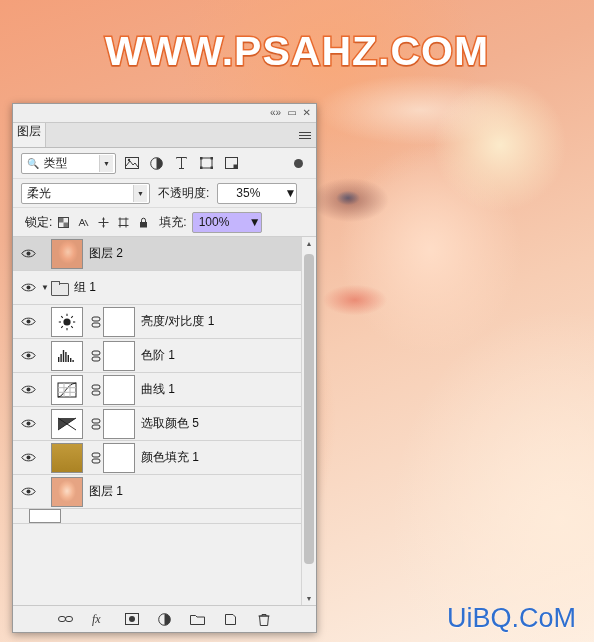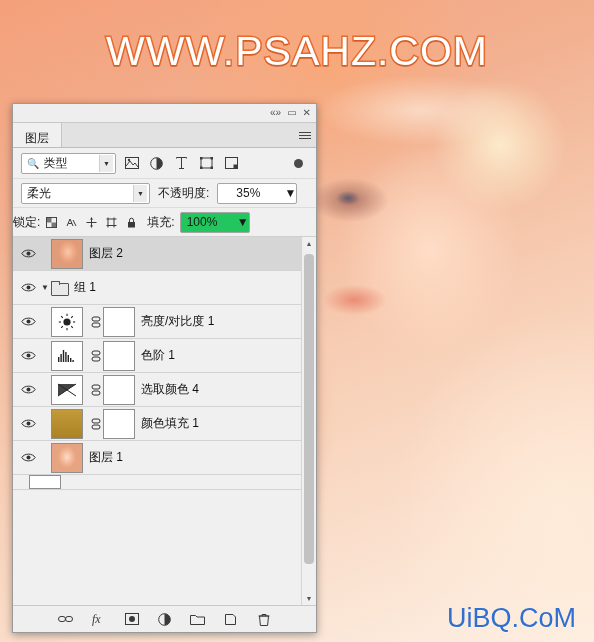--- a/index.html
+++ b/index.html
@@ -26,21 +26,21 @@
       radial-gradient(ellipse 60px 34px at 50px 200px, rgba(120,60,55,0.55) 0%, rgba(120,60,55,0) 65%),
       radial-gradient(ellipse 20px 12px at 48px 198px, rgba(60,110,160,0.85) 0%, rgba(60,110,160,0) 60%),
       radial-gradient(ellipse 46px 22px at 55px 300px, rgba(225,90,70,0.55) 0%, rgba(225,90,70,0) 70%),
       radial-gradient(ellipse 95px 95px at 200px 145px, rgba(252,237,205,0.95) 0%, rgba(252,237,205,0) 70%),
       radial-gradient(ellipse 150px 50px at 120px 110px, rgba(255,250,240,0.55) 0%, rgba(255,250,240,0) 70%);
   }
   
   .wm-top{
     position:absolute;left:0;top:28px;width:594px;text-align:center;
     font-family:"Liberation Sans",sans-serif;
-    font-weight:normal;font-size:41px;letter-spacing:1px;
+    font-weight:bold;font-size:41px;letter-spacing:1px;
     color:#ffffff;
     -webkit-text-stroke:3px #e86a2e;
     paint-order:stroke fill;
     text-shadow:0 2px 0 rgba(180,70,20,0.35);
     pointer-events:none;
   }
   .wm-bottom{
     position:absolute;right:18px;bottom:8px;
     font-weight:normal;font-size:27px;color:#2f6fd0;
     text-shadow:0 1px 1px rgba(255,255,255,0.6);
@@ -60,21 +60,21 @@
     display:flex;align-items:center;justify-content:flex-end;gap:6px;
     padding-right:5px;color:#555;font-size:10px;
   }
   .tb-btn{cursor:default;line-height:10px;}
   .tabrow{
     height:24px;background:#e2e2e2;border-bottom:1px solid #bcbcbc;
     display:flex;align-items:stretch;
   }
   .tab{
     background:#f0f0f0;border-right:1px solid #c5c5c5;
-    padding:0 12px;display:flex;align-items:flex-end;font-size:12px;color:#222;
+    padding:0 4px;display:flex;align-items:flex-start;font-size:12px;color:#222;
   }
   .tabspacer{flex:1;}
   .menu-icon{
     width:22px;display:flex;flex-direction:column;justify-content:center;
     align-items:center;gap:2px;
   }
   .menu-icon i{display:block;width:12px;height:1px;background:#444;}
 
   .filterrow{
     height:30px;display:flex;align-items:center;gap:6px;padding:0 8px;
@@ -100,28 +100,28 @@
   }
   .modesel{width:120px;}
   .opac-label{font-size:12px;}
   .opac-val{
     width:60px;height:19px;border:1px solid #a6a6a6;background:#fff;border-radius:2px;
     display:flex;align-items:center;padding-left:18px;font-size:12px;
   }
   .opac-val .caret{margin-left:auto;}
 
   .lockrow{
-    height:28px;display:flex;align-items:center;gap:5px;padding:0 0;
+    height:28px;display:flex;align-items:center;gap:5px;padding:0 12px;
     border-bottom:1px solid #cfcfcf;
   }
   .lockicons{display:flex;align-items:center;gap:7px;}
   .lk{width:13px;height:13px;display:flex;align-items:center;justify-content:center;color:#3a3a3a;}
   .fill-label{margin-left:4px;}
   .fill-val{
-    width:62px;height:19px;border:1px solid #a6a6a6;background:#22c55e;border-radius:2px;
+    width:62px;height:19px;border:1px solid #a6a6a6;background:#c4b5fd;border-radius:2px;
     display:flex;align-items:center;padding-left:6px;font-size:12px;
   }
   .fill-val .caret{margin-left:auto;}
 
   
   .listwrap{flex:1;position:relative;overflow:hidden;background:#f0f0f0;}
   .list{position:absolute;left:0;top:0;right:14px;bottom:0;overflow:hidden;}
   .row{
     height:33px;display:flex;align-items:center;
     border-bottom:1px solid #d3d3d3;background:#f0f0f0;padding-left:4px;
@@ -393,20 +393,44 @@
         <span class="linkchain">
           <svg width="10" height="12" viewBox="0 0 10 12">
               <rect x="1" y="1" width="8" height="4" rx="2" fill="none" stroke="#333"></rect>
               <rect x="1" y="7" width="8" height="4" rx="2" fill="none" stroke="#333"></rect>
             </svg>
         </span>
         <span class="thumb mask"></span>
         <span class="rowlabel">色阶 1</span>
       </div>
 
+      <div class="row">
+        <span class="eye">
+          <svg width="15" height="11" viewBox="0 0 15 11">
+              <path d="M0.8 5.5 C3.5 1 11.5 1 14.2 5.5 C11.5 10 3.5 10 0.8 5.5 Z" fill="none" stroke="#333"></path>
+              <circle cx="7.5" cy="5.5" r="2" fill="#333"></circle>
+            </svg>
+        </span>
+        <span class="arrow"></span>
+        <span class="thumb icon">
+          <svg width="20" height="16" viewBox="0 0 20 16">
+              <rect x="1" y="1" width="18" height="14" fill="none" stroke="#222"></rect>
+              <path d="M1 15 C7 15 9 2 19 1" fill="none" stroke="#222"></path>
+              <path d="M7 1 V15 M13 1 V15 M1 5.7 H19 M1 10.3 H19" stroke="#bbb" fill="none"></path>
+            </svg>
+        </span>
+        <span class="linkchain">
+          <svg width="10" height="12" viewBox="0 0 10 12">
+              <rect x="1" y="1" width="8" height="4" rx="2" fill="none" stroke="#333"></rect>
+              <rect x="1" y="7" width="8" height="4" rx="2" fill="none" stroke="#333"></rect>
+            </svg>
+        </span>
+        <span class="thumb mask"></span>
+        <span class="rowlabel">曲线 1</span>
+      </div>
 
       <div class="row">
         <span class="eye">
           <svg width="15" height="11" viewBox="0 0 15 11">
               <path d="M0.8 5.5 C3.5 1 11.5 1 14.2 5.5 C11.5 10 3.5 10 0.8 5.5 Z" fill="none" stroke="#333"></path>
               <circle cx="7.5" cy="5.5" r="2" fill="#333"></circle>
             </svg>
         </span>
         <span class="arrow"></span>
         <span class="thumb icon">
@@ -415,21 +439,21 @@
               <path d="M1 1 L19 1 L1 13 Z" fill="#222" opacity="0.85"></path>
             </svg>
         </span>
         <span class="linkchain">
           <svg width="10" height="12" viewBox="0 0 10 12">
               <rect x="1" y="1" width="8" height="4" rx="2" fill="none" stroke="#333"></rect>
               <rect x="1" y="7" width="8" height="4" rx="2" fill="none" stroke="#333"></rect>
             </svg>
         </span>
         <span class="thumb mask"></span>
-        <span class="rowlabel">选取颜色 4</span>
+        <span class="rowlabel">选取颜色 5</span>
       </div>
 
 
       <div class="row">
         <span class="eye">
           <svg width="15" height="11" viewBox="0 0 15 11">
               <path d="M0.8 5.5 C3.5 1 11.5 1 14.2 5.5 C11.5 10 3.5 10 0.8 5.5 Z" fill="none" stroke="#333"></path>
               <circle cx="7.5" cy="5.5" r="2" fill="#333"></circle>
             </svg>
         </span>

